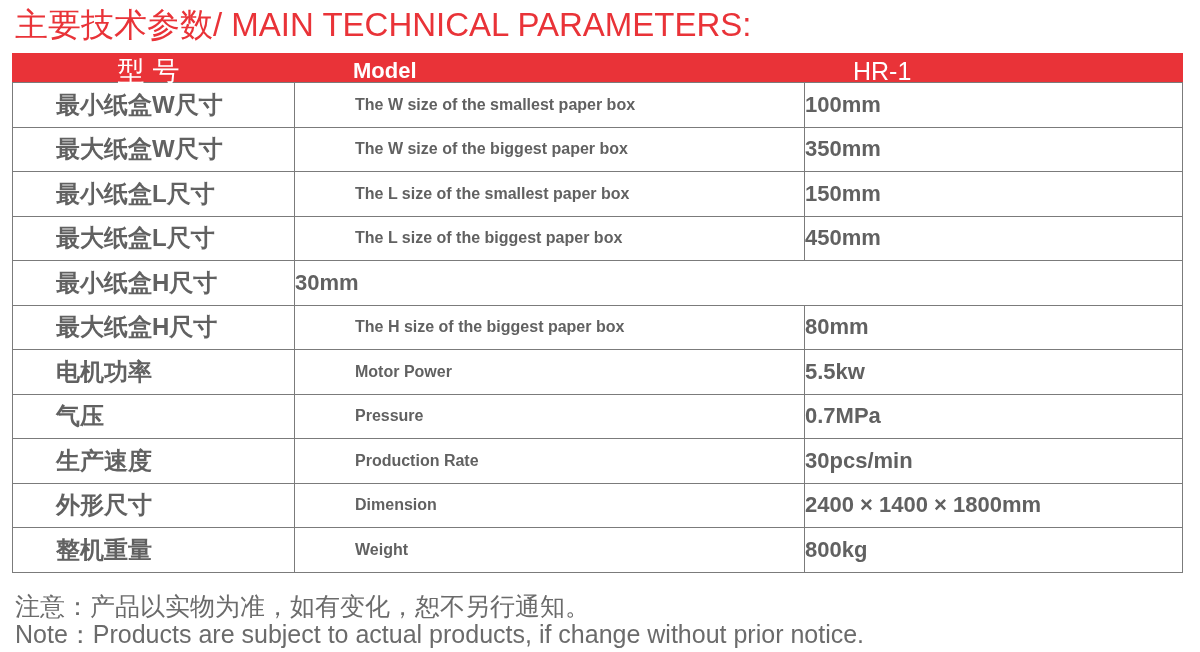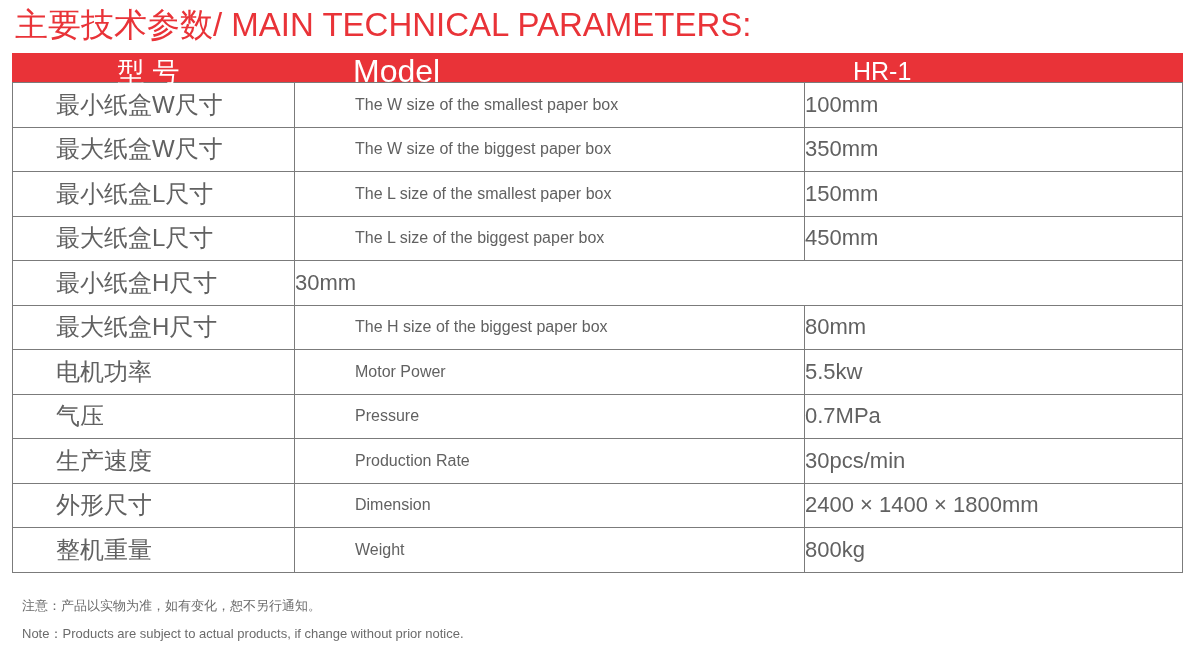--- a/index.html
+++ b/index.html
@@ -24,40 +24,41 @@
   .spec-table{
     position:absolute;left:12px;top:53px;width:1171px;
   }
   .thead{
     display:grid;grid-template-columns:281px 510px auto;
     height:29px;background:var(--accent);
     align-items:center;color:#ffffff;
   }
   .th{white-space:nowrap;}
   .th-cn{text-align:center;font-size:27px;letter-spacing:8px;}
-  .th-en{padding-left:60px;font-size:32px;}
+  .th-en{padding-left:60px;font-size:22px;font-weight:bold;}
   .th-val{padding-left:50px;font-size:25px;}
   .tbody{
     border-top:1px solid var(--grid);
+    font-weight:bold;
   }
   .row{
     display:grid;grid-template-columns:281px 510px auto;
     height:44.5px;align-items:center;
     border-left:1px solid var(--grid);
     border-right:1px solid var(--grid);
     border-bottom:1px solid var(--grid);
     color:var(--txt);
   }
   .td{white-space:nowrap;overflow:hidden;height:100%;display:flex;align-items:center;}
   .td-cn{padding-left:43px;font-size:24px;}
   .td-en{padding-left:60px;font-size:16px;border-left:1px solid var(--grid);}
   .td-val{font-size:22px;border-left:1px solid var(--grid);}
   .notes{
-    position:absolute;left:22px;top:592px;
-    color:var(--note);font-size:13px;line-height:28px;
+    position:absolute;left:15px;top:592px;
+    color:var(--note);font-size:25px;line-height:28px;
   }
   .notes p{white-space:nowrap;}
 </style>
 </head>
 <body>
 
 <div class="page">
 
   <h1 class="title">主要技术参数/ MAIN TECHNICAL PARAMETERS:</h1>
 

